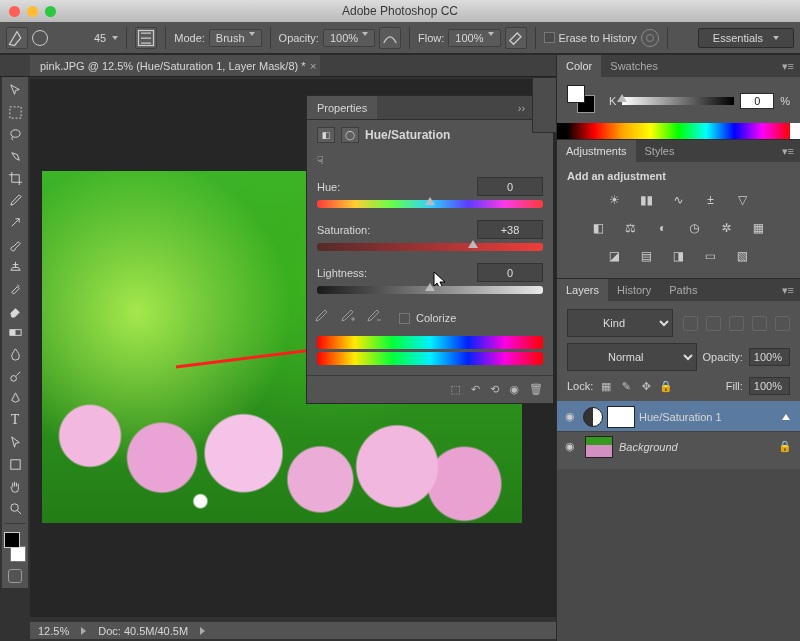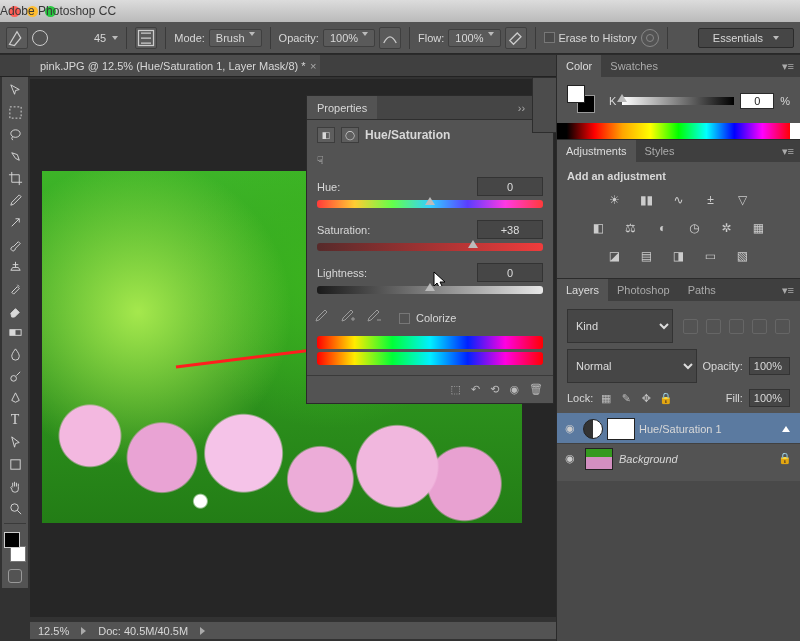--- a/index.html
+++ b/index.html
@@ -1,21 +1,21 @@
 <!DOCTYPE html>
 <html><head>
 <meta charset="utf-8">
 <style>
   * { margin:0; padding:0; box-sizing:border-box; font-family:"Helvetica Neue",Arial,sans-serif; font-size:11px; color:#d8d8d8; }
   body { width:800px; height:641px; background:#323232; overflow:hidden; position:relative; }
   
   .mac-title{height:22px;background:linear-gradient(#dcdcdc,#bababa);display:flex;align-items:center;position:relative;}
   .mac-dots{display:flex;gap:7px;padding-left:9px;}
   .mac-dots span{width:11px;height:11px;border-radius:50%;}
-  .mac-title .title{position:absolute;left:0;right:0;text-align:left;color:#383838;font-size:12px;}
+  .mac-title .title{position:absolute;left:0;right:0;text-align:center;color:#383838;font-size:12px;}
   
   .options{height:32px;background:#535353;border-bottom:1px solid #282828;display:flex;align-items:center;padding:0 6px;gap:4px;}
   .options .sep{width:1px;height:22px;background:#3a3a3a;margin:0 4px;}
   .options .ico{width:22px;height:22px;background:#5a5a5a;border:1px solid #3f3f3f;border-radius:2px;display:flex;align-items:center;justify-content:center;}
   .options .sel{background:#5a5a5a;border:1px solid #3f3f3f;padding:2px 6px;border-radius:2px;display:flex;align-items:flex-start;gap:4px;}
   .options .dd{width:0;height:0;border-left:3px solid transparent;border-right:3px solid transparent;border-top:4px solid #bbb;}
   .options .brush{display:flex;align-items:center;gap:3px;}
   .options .brush .circ{width:16px;height:16px;border:1px solid #ccc;border-radius:50%;}
   .options .val{display:inline-block;padding:0 3px;margin-left:40px;}
   .options .chk{width:11px;height:11px;border:1px solid #777;background:#4a4a4a;}
@@ -102,21 +102,21 @@
   .color .kline{display:flex;align-items:center;gap:6px;margin-top:4px;}
   .color .ksld{flex:1;height:8px;background:linear-gradient(90deg,#fff,#000);position:relative;}
   .color .ksld .t{position:absolute;left:0;top:-3px;width:0;height:0;border-left:5px solid transparent;border-right:5px solid transparent;border-bottom:8px solid #bbb;transform:translateX(-5px);}
   .color .kval{width:34px;text-align:center;background:#fff;color:#222;border:1px solid #2b2b2b;height:16px;line-height:14px;}
   .color .ramp{height:16px;margin:10px -10px -8px -10px;background:linear-gradient(90deg,#000 0 4%,red,orange,yellow,lime,cyan,blue,magenta,red 96%,#fff 96%);}
   
   .adjust .row{display:flex;gap:14px;justify-content:center;padding:6px 0;}
   .adjust .ic{width:18px;height:16px;display:flex;align-items:center;justify-content:center;color:#ccc;font-size:12px;}
   
   .layers .sel{display:flex;gap:4px;align-items:center;}
-  .layers select{flex:1;background:#464646;border:1px solid #333;color:#ddd;padding:1px 4px;height:34px;font-size:11px;}
+  .layers select{flex:1;background:#464646;border:1px solid #333;color:#ddd;padding:1px 4px;height:28px;font-size:11px;text-align:center;}
   .layers .filters{display:flex;gap:8px;margin-left:6px;}
   .layers .filters span{width:15px;height:15px;border:1px solid #666;border-radius:2px;}
   .layers .row2{display:flex;align-items:center;gap:6px;margin-top:6px;}
   .layers .pct{display:flex;align-items:center;gap:3px;background:#464646;border:1px solid #333;padding:0 4px;height:18px;}
   .layers .lock{display:flex;align-items:center;gap:6px;margin-top:6px;}
   .layers .lock span.i{width:14px;height:14px;display:flex;align-items:center;justify-content:center;color:#bbb;}
   .layer-list{margin:6px -10px 0 -10px;}
   .layer{display:flex;align-items:center;gap:6px;height:30px;padding:0 8px;border-top:1px solid #414141;}
   .layer.sel{background:#5b7aa0;border-top-color:#5b7aa0;}
   .layer .eye{width:14px;color:#ccc;}
@@ -472,21 +472,21 @@
         <span class="ic">◨</span>
         <span class="ic">▭</span>
         <span class="ic">▧</span>
       </div>
     </div>
   </div>
 
   <div class="pgroup" style="border-bottom:none">
     <div class="p-tabs">
       <div class="tab active">Layers</div>
-      <div class="tab">Photoshop</div>
+      <div class="tab">History</div>
       <div class="tab">Paths</div>
       <div class="menu">▾≡</div>
     </div>
     <div class="pbody layers" style="position:relative">
       <div class="sel">
         <select><option>Kind</option></select>
         <div class="filters">
           <span></span>
           <span></span>
           <span></span>

